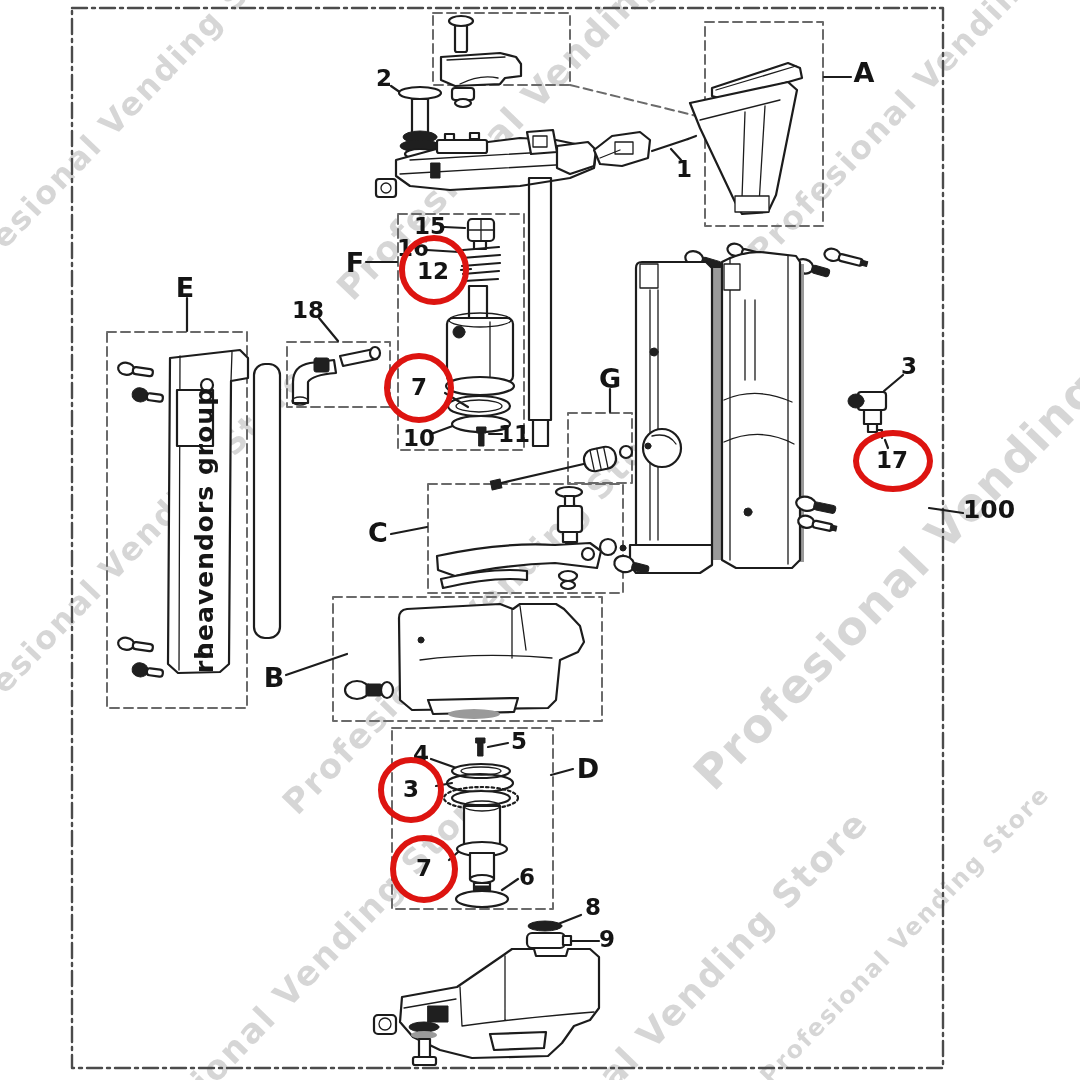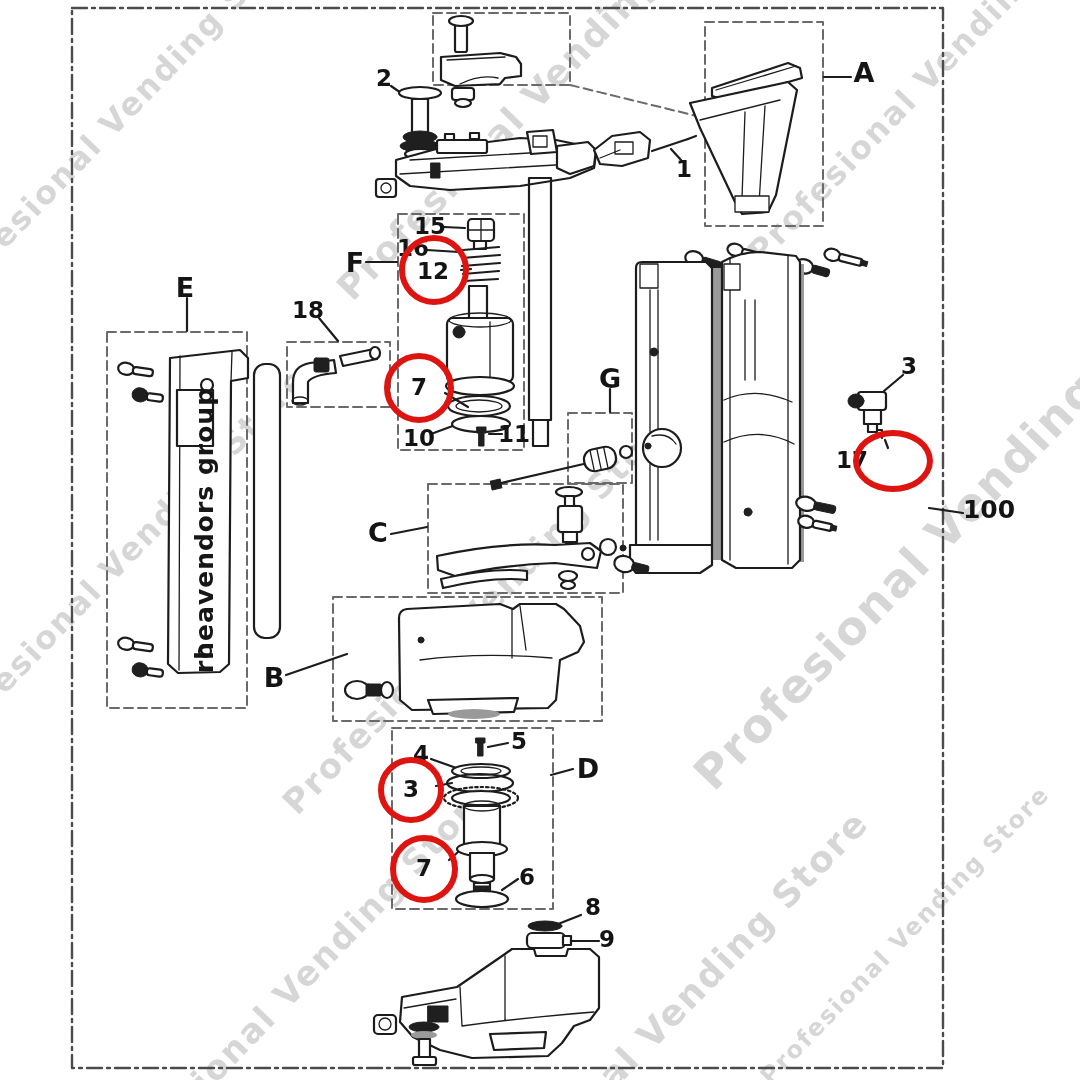--- a/index.html
+++ b/index.html
@@ -392,21 +392,21 @@
     <span class="lbl" style="left:384px;top:78px">2</span>
     <span class="lbl" style="left:684px;top:169px">1</span>
     <span class="lbl" style="left:430px;top:226px">15</span>
     <span class="lbl" style="left:413px;top:248px">16</span>
     <span class="lbl" style="left:433px;top:271px">12</span>
     <span class="lbl" style="left:308px;top:310px">18</span>
     <span class="lbl" style="left:419px;top:387px">7</span>
     <span class="lbl" style="left:419px;top:438px">10</span>
     <span class="lbl" style="left:514px;top:434px">11</span>
     <span class="lbl" style="left:909px;top:366px">3</span>
-    <span class="lbl" style="left:852px;top:460px">17</span>
+    <span class="lbl" style="left:892px;top:460px">17</span>
     <span class="lbl big" style="left:989px;top:509px">100</span>
     <span class="lbl" style="left:519px;top:741px">5</span>
     <span class="lbl" style="left:421px;top:754px">4</span>
     <span class="lbl" style="left:411px;top:789px">3</span>
     <span class="lbl" style="left:424px;top:868px">7</span>
     <span class="lbl" style="left:527px;top:877px">6</span>
     <span class="lbl" style="left:593px;top:907px">8</span>
     <span class="lbl" style="left:607px;top:939px">9</span>
 
     <div class="ring" style="left:434px;top:270px;width:58px;height:58px"></div>

